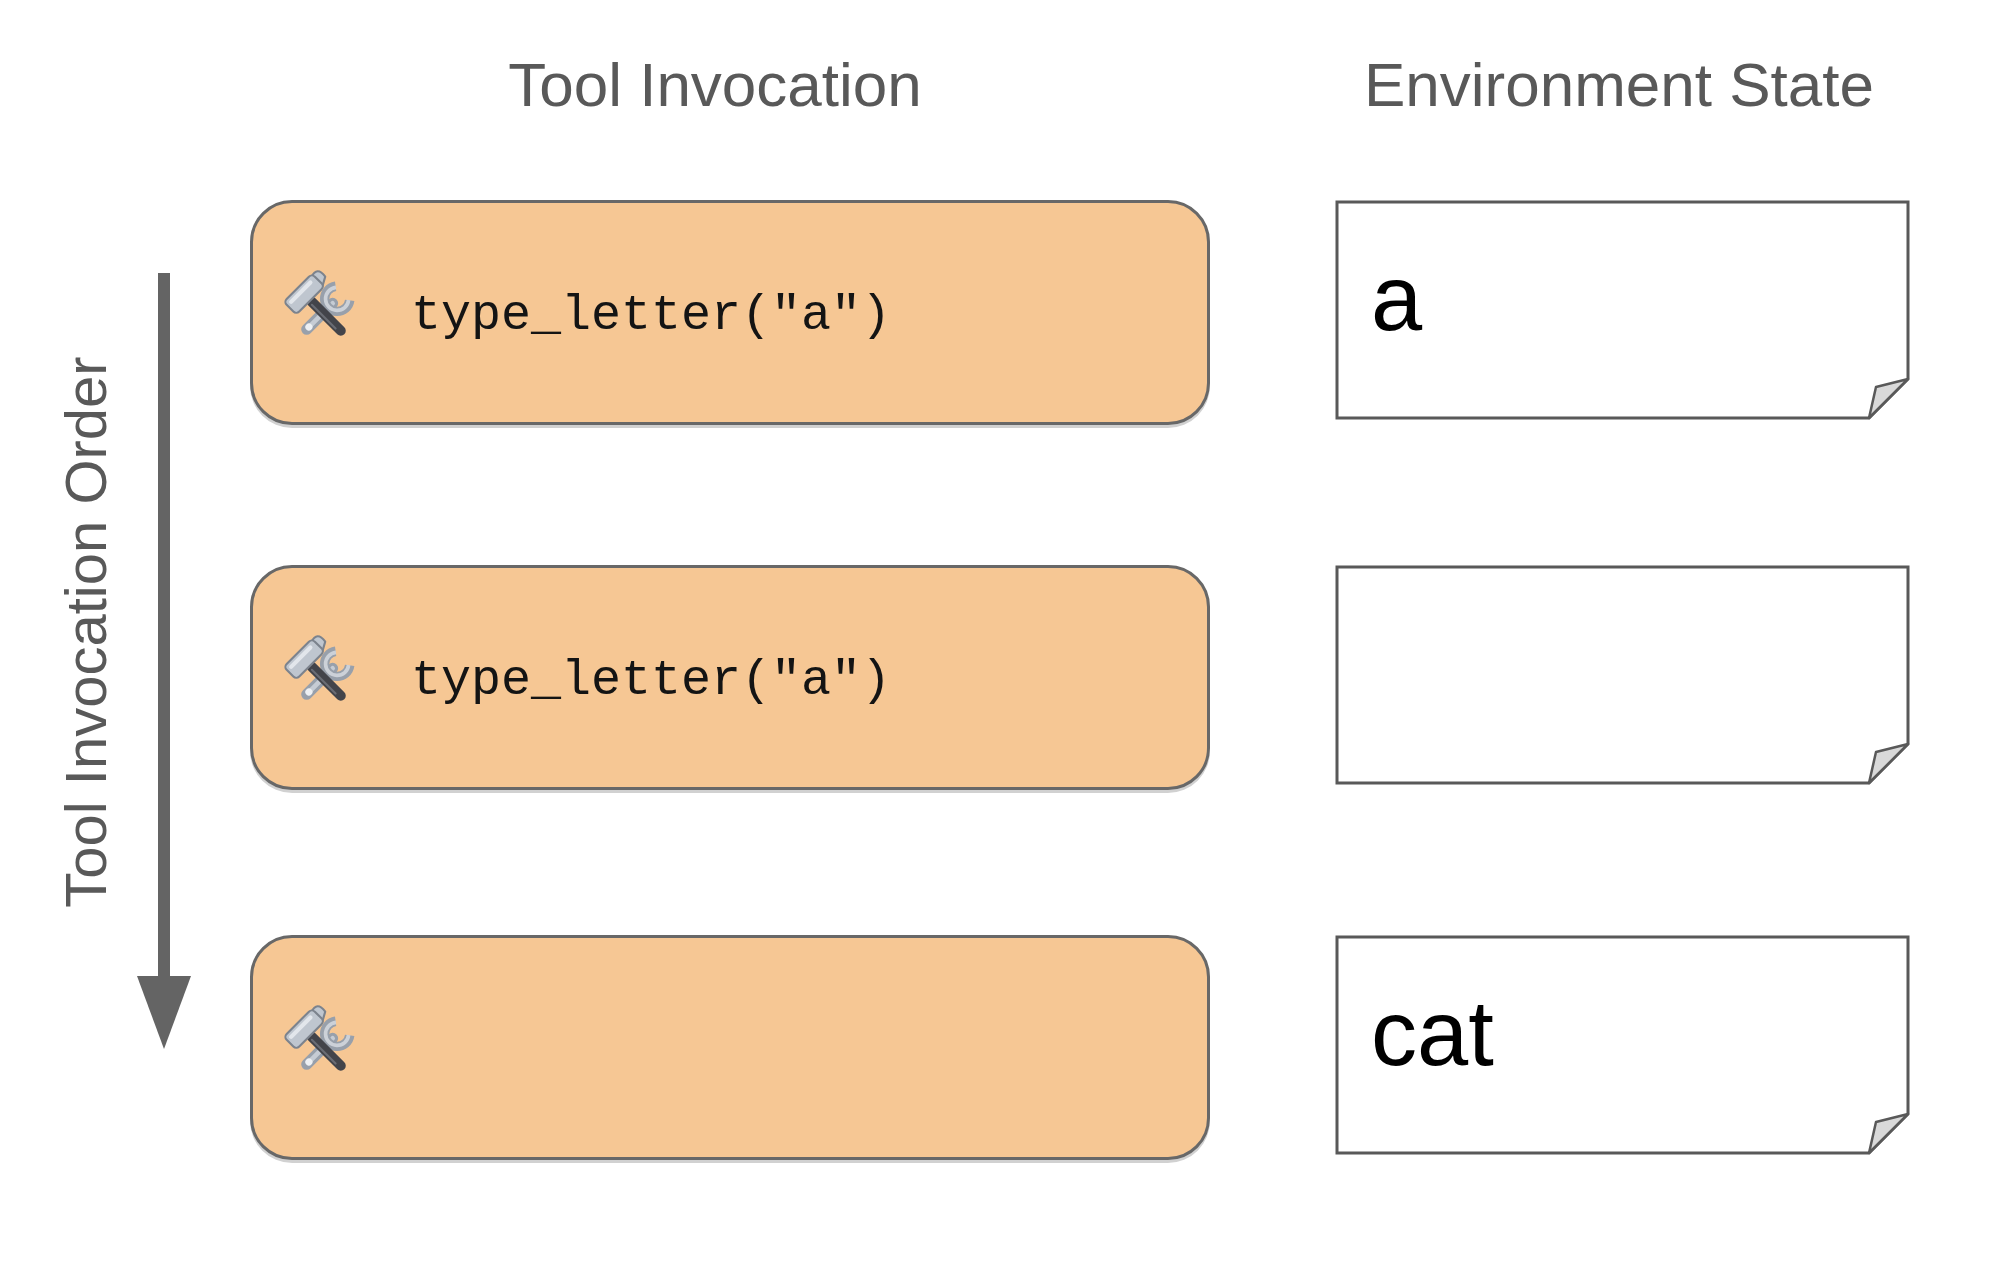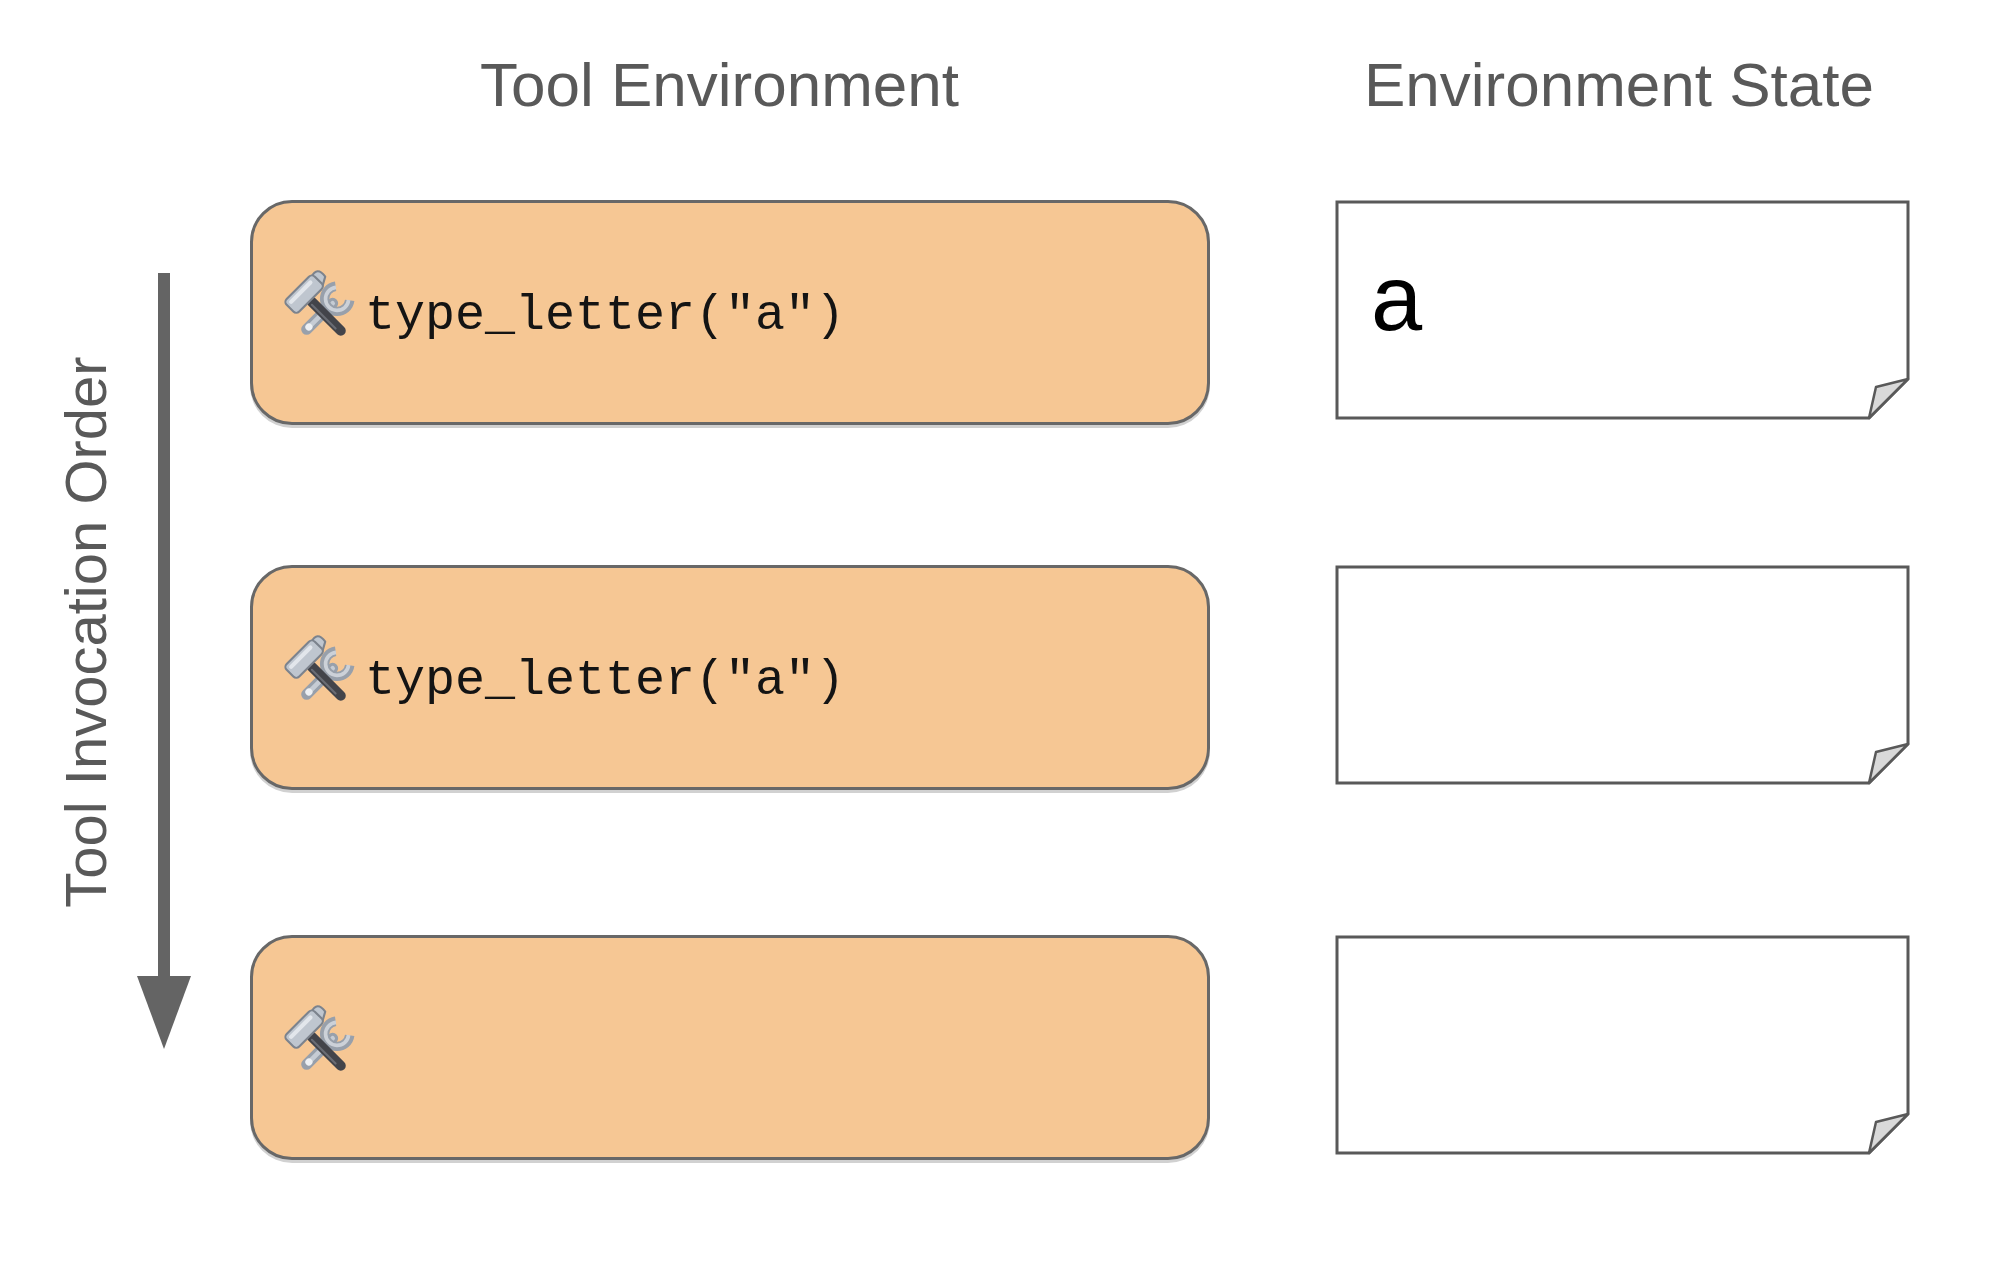--- a/index.html
+++ b/index.html
@@ -62,20 +62,21 @@
     align-items: center;
     padding-left: 28px;
   }
   .row-1 { top: 200px; }
   .row-2 { top: 565px; }
   .row-3 { top: 935px; }
 
   .tool-icon { width: 84px; height: 86px; flex: 0 0 auto; }
 
   .tool-code {
+    margin-left: 46px;
     padding-top: 6px;
     font-family: "Liberation Mono", "DejaVu Sans Mono", monospace;
     font-size: 50px;
     color: #141414;
     white-space: pre;
   }
 
   
   .note {
     position: absolute;
@@ -96,21 +97,21 @@
     align-items: center;
     transform: translateY(-12px);
     font-size: 92px;
     color: #000000;
     white-space: nowrap;
   }
 </style>
 </head>
 <body>
 
-<div class="col-heading heading-tool">Tool Environment</div>
+<div class="col-heading heading-tool">Tool Invocation</div>
 <div class="col-heading heading-env">Environment State</div>
 
 <div class="order-label">Tool Invocation Order</div>
 <div class="arrow-shaft"></div>
 <svg class="arrow-head" viewBox="0 0 56 74">
   <polygon points="1,0 55,0 28,73" fill="#646464"></polygon>
 </svg>
 
 <div class="tool-box row-1">
   <svg class="tool-icon" viewBox="0 0 80 82">
@@ -181,13 +182,14 @@
       <rect x="21" y="7" width="38" height="17" rx="4" fill="#bfc6cf" stroke="#7c838d" stroke-width="2"></rect>
       <rect x="24" y="10" width="30" height="4" rx="2" fill="#e2e6eb"></rect>
     </g>
   </svg>
 </div>
 <div class="note row-3">
   <svg class="note-shape" viewBox="0 0 575 220">
     <path d="M 2 2 L 573 2 L 573 179 L 534 218 L 2 218 Z" fill="#ffffff" stroke="#595959" stroke-width="3"></path>
     <path d="M 534 218 L 573 179 L 541 187 Z" fill="#d9d9d9" stroke="#595959" stroke-width="2.5" stroke-linejoin="round"></path>
   </svg>
+  <div class="note-text">cat</div>
 </div>
 
 </body></html>

